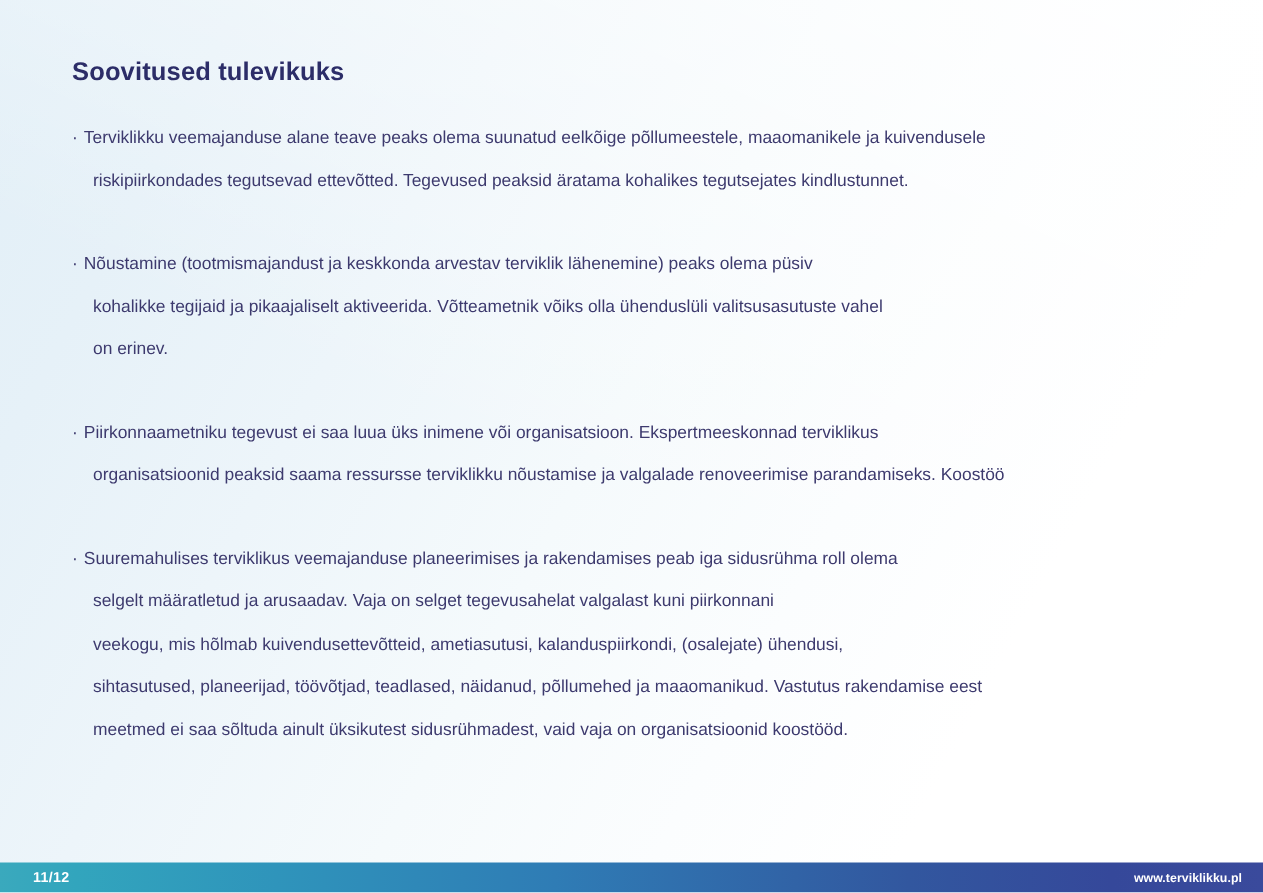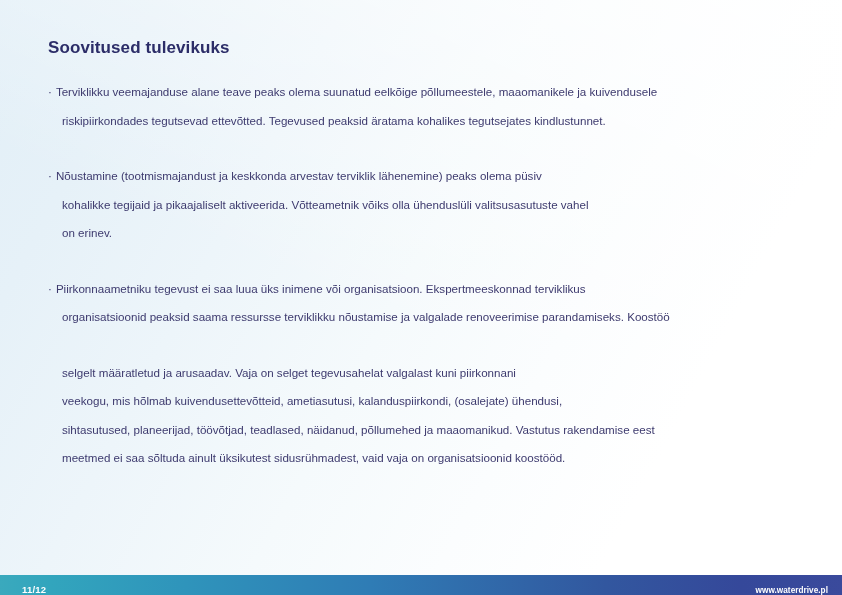--- a/index.html
+++ b/index.html
@@ -87,21 +87,21 @@
   }
 
   #footer {
     position: absolute;
     left: 0;
     right: 0;
     bottom: 0;
     height: 20px;
     background: linear-gradient(90deg, #3aa9bd 0%, #32a5bd 6%, #2f94bb 22%, #2f7cb5 44%, #32579f 72%, #35489a 88%, #3a4a9c 100%);
     display: flex;
-    align-items: flex-end;
+    align-items: center;
     z-index: 5;
   }
 
   #footer-page {
     color: #ffffff;
     font-size: 9.5px;
     font-weight: bold;
     margin-left: 22px;
     letter-spacing: 0.2px;
   }
@@ -135,28 +135,29 @@
         <div class="bullet-block">
           <div class="bullet-line first"><span class="bullet-marker">·</span><span>Nõustamine (tootmismajandust ja keskkonda arvestav terviklik lähenemine) peaks olema püsiv</span></div>
           <div class="bullet-line"><span>kohalikke tegijaid ja pikaajaliselt aktiveerida. Võtteametnik võiks olla ühenduslüli valitsusasutuste vahel</span></div>
           <div class="bullet-line"><span>on erinev.</span></div>
         </div>
         <div class="bullet-block">
           <div class="bullet-line first"><span class="bullet-marker">·</span><span>Piirkonnaametniku tegevust ei saa luua üks inimene või organisatsioon. Ekspertmeeskonnad terviklikus</span></div>
           <div class="bullet-line"><span>organisatsioonid peaksid saama ressursse terviklikku nõustamise ja valgalade renoveerimise parandamiseks. Koostöö</span></div>
         </div>
         <div class="bullet-block">
+          <div class="bullet-line first"><span class="bullet-marker">·</span><span>Suuremahulises terviklikus veemajanduse planeerimises ja rakendamises peab iga sidusrühma roll olema</span></div>
           <div class="bullet-line"><span>selgelt määratletud ja arusaadav. Vaja on selget tegevusahelat valgalast kuni piirkonnani</span></div>
           <div class="bullet-line"><span>veekogu, mis hõlmab kuivendusettevõtteid, ametiasutusi, kalanduspiirkondi, (osalejate) ühendusi,</span></div>
           <div class="bullet-line"><span>sihtasutused, planeerijad, töövõtjad, teadlased, näidanud, põllumehed ja maaomanikud. Vastutus rakendamise eest</span></div>
           <div class="bullet-line"><span>meetmed ei saa sõltuda ainult üksikutest sidusrühmadest, vaid vaja on organisatsioonid koostööd.</span></div>
         </div>
       </div>
 
   </div>
 
   <div id="footer">
     <span id="footer-page">11/12</span>
     <span id="footer-spacer"></span>
-    <span id="footer-url">www.waterdrive.pl</span>
+    <span id="footer-url">www.terviklikku.pl</span>
   </div>
 
 </div>
 
 </body></html>

